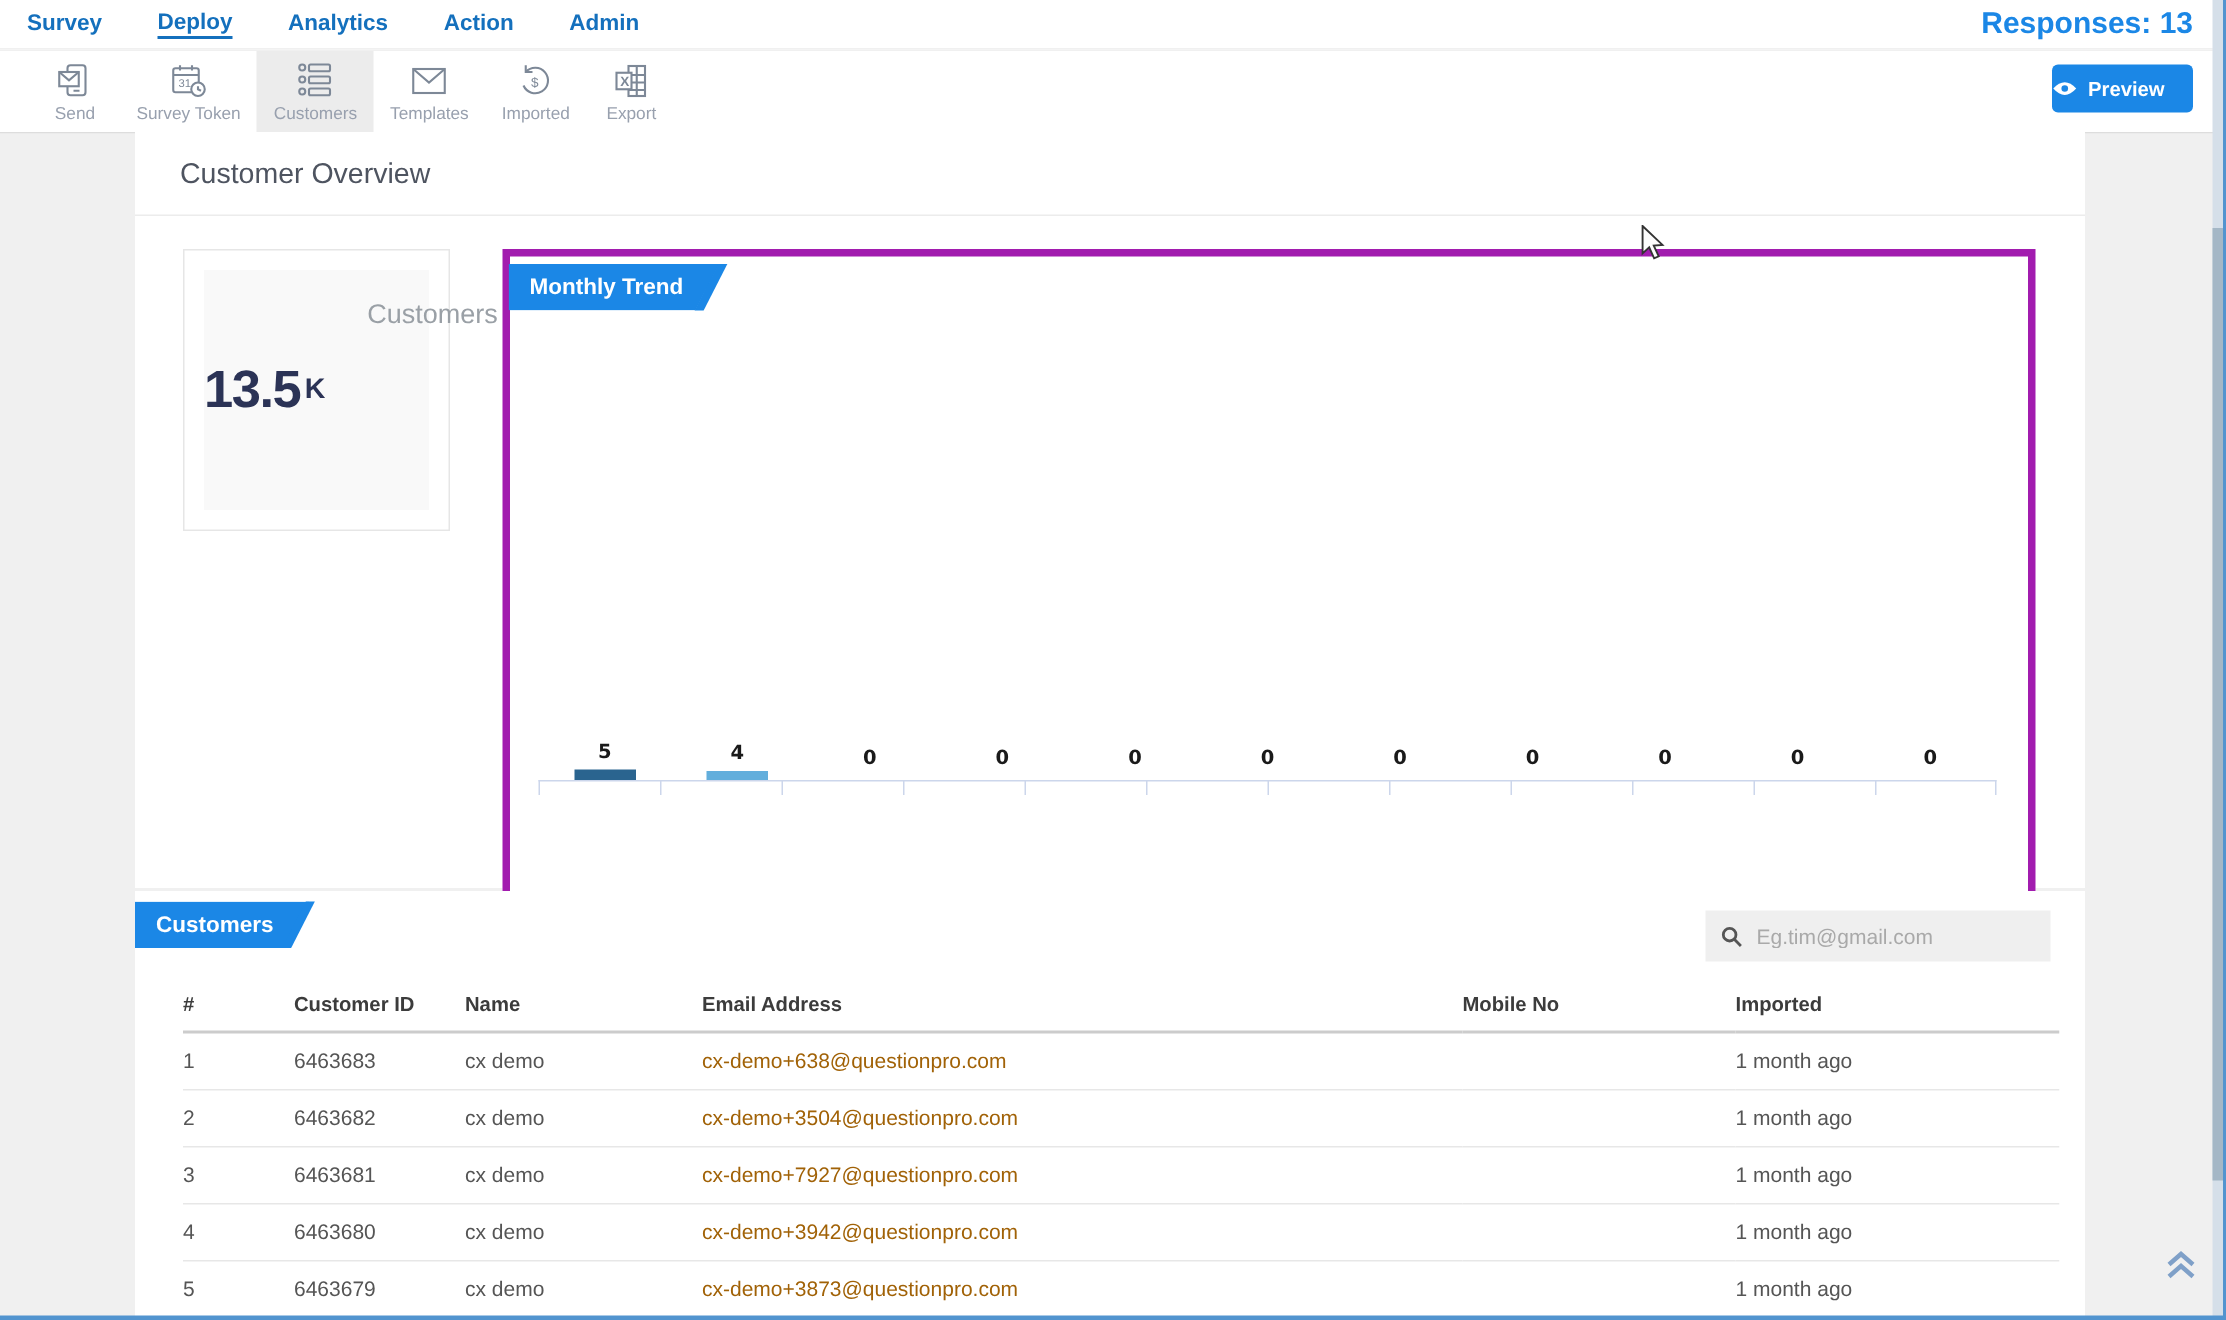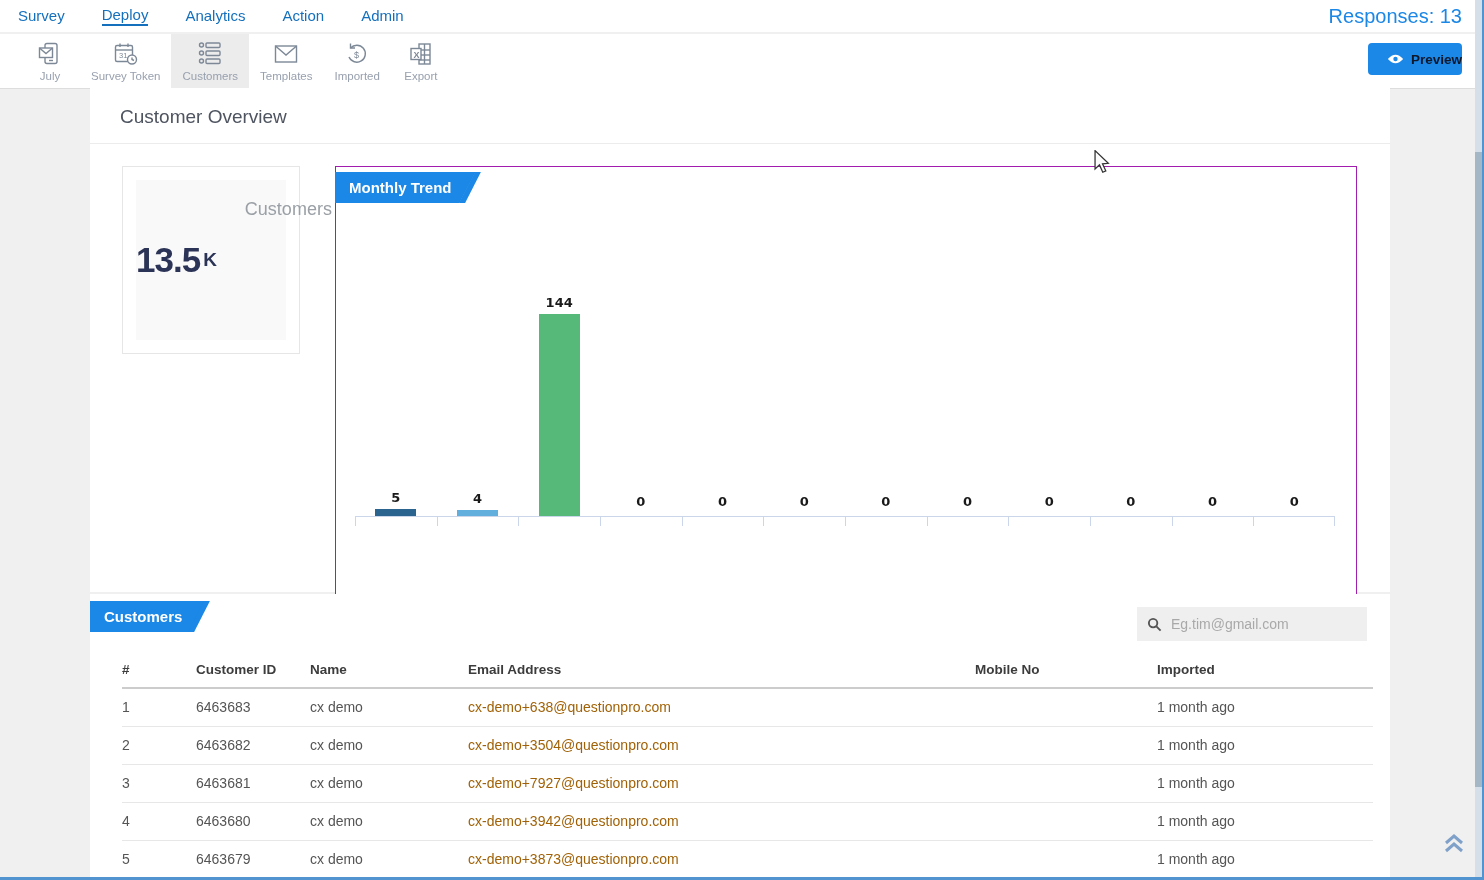--- a/index.html
+++ b/index.html
@@ -2,42 +2,42 @@
 <html><head>
 <meta charset="utf-8">
 <style>
   * { margin:0; padding:0; box-sizing:border-box; }
   html,body { width:1484px; height:880px; }
   body { font-family:"Liberation Sans", sans-serif; background:#f0f0f0; overflow:hidden; }
   .screen { position:relative; width:1484px; height:880px; background:#f0f0f0; overflow:hidden; }
 
   
   .topnav { position:absolute; left:0; top:0; width:100%; height:33px; background:#fff;
-            display:flex; align-items:center; padding-left:18px; border-bottom:1px solid #f0f0f0; }
+            display:flex; align-items:center; padding-left:18px; border-bottom:1px solid #f0f0f0;font-weight:bold; }
   .nav-item { font-size:15px; color:#1470bd; margin-right:37px; cursor:pointer; padding-bottom:1px; }
   .nav-item.active { border-bottom:2px solid #1470bd; }
   .nav-responses { margin-left:auto; margin-right:22px; font-size:20px; color:#1b87e6; }
 
   
   .toolbar { position:absolute; left:0; top:34px; width:100%; height:55px; background:#fff;
              border-bottom:1px solid #ddd; display:flex; align-items:stretch; padding-left:20px; }
   .tool-item { display:flex; flex-direction:column; align-items:center; justify-content:center;
                padding:4px 11px 3px; cursor:pointer; min-width:60px; }
   .tool-item.active { background:#ececec; }
   .tool-item svg { width:26px; height:26px; stroke:#7d8897; fill:none; stroke-width:1.4; }
   .tool-label { font-size:11.5px; color:#98a0ae; margin-top:3px; white-space:nowrap; }
 
   .url-box { position:absolute; right:127px; top:42px; width:328px; height:34px; background:#ededed;
              border:1px solid #ccc; border-radius:3px; display:flex; align-items:center; overflow:hidden; }
   .url-box input { flex:1; border:none; outline:none; background:transparent; font-size:14px;
                    color:#4a4a4a; padding:0 4px 0 12px; font-family:"Liberation Sans",sans-serif; }
   .url-pencil { width:30px; height:100%; display:flex; align-items:center; justify-content:center; cursor:pointer; }
   .preview-btn { position:absolute; right:22px; top:43px; width:94px; height:32px; background:#1b87e6;
-                 border:none; border-radius:4px; color:#0f172a; font-size:13.5px; font-weight:bold;
-                 display:flex; align-items:center; justify-content:flex-end; gap:7px; cursor:pointer;
+                 border:none; border-radius:4px; color:#ffffff; font-size:13.5px; font-weight:bold;
+                 display:flex; align-items:center; justify-content:flex-start; gap:7px; cursor:pointer;
                  font-family:"Liberation Sans",sans-serif; }
 
   
   .ribbon { position:absolute; height:31px; background:#1b87e6; color:#fff; font-weight:bold;
             font-size:15px; display:flex; align-items:center; padding:0 24px 0 14px;
             clip-path:polygon(0 0,100% 0,calc(100% - 16px) 100%,0 100%); }
   .ribbon-sliver { position:absolute; height:31px; width:6px; background:#1b87e6; transform:skewX(-27deg); }
 
   
   .overview-panel { position:absolute; left:90px; top:88px; width:1300px; height:504px; background:#fff; }
@@ -49,21 +49,21 @@
   .kpi-inner { width:100%; height:100%; background:#f9f9f9; display:flex; flex-direction:row; }
   .kpi-value-area { flex:1; display:flex; align-items:center; justify-content:center; }
   .kpi-value { font-size:35px; font-weight:bold; color:#2b3356; letter-spacing:-1px; }
   .kpi-unit { font-size:19px; font-weight:bold; color:#2b3356; margin-left:3px; }
   .kpi-divider { border-top:1px solid #ddd; margin:0 14px; }
   .kpi-label { height:58px; display:flex; align-items:center; justify-content:center;
                font-size:18px; color:#9aa0a6; }
 
   
   .chart-panel { position:absolute; left:245px; top:78px; width:1022px; height:482px;
-                 background:#fff; border:1px solid #a21caf; }
+                 background:#fff; border:5px solid #a21caf; }
   .chart-ribbon { left:-1px; top:5px; }
   .chart-ribbon-sliver { left:131px; top:5px; }
   .chart-bars { position:absolute; left:19px; right:21px; top:40px; height:309px; display:flex; }
   .chart-cell { position:relative; flex:1; }
   .chart-bar { position:absolute; bottom:0; left:calc(50% - 20.5px); width:41px; }
   .chart-val { position:absolute; left:0; width:100%; text-align:center; font-family:"DejaVu Sans",sans-serif;
                font-size:13px; font-weight:bold; color:#1a1a1a; }
   .chart-axis { position:absolute; left:19px; right:21px; top:349px; border-top:1px solid #ccd6eb; }
   .chart-ticks { position:absolute; left:19px; right:21px; top:349px; height:10px; }
   .chart-tick { position:absolute; top:0; width:1px; height:10px; background:#ccd6eb; }
@@ -112,21 +112,21 @@
   </nav>
 
   <div class="toolbar">
     <div class="tool-item">
       <svg viewBox="0 0 26 26">
         <rect x="8" y="2.5" width="12" height="20" rx="2"></rect>
         <rect x="2.5" y="7" width="13" height="9.5" fill="#fff"></rect>
         <polyline points="2.5,7 9,12.5 15.5,7"></polyline>
         <line x1="12" y1="19.5" x2="16" y2="19.5"></line>
       </svg>
-      <span class="tool-label">July</span>
+      <span class="tool-label">Send</span>
     </div>
     <div class="tool-item">
       <svg viewBox="0 0 26 26">
         <rect x="2.5" y="4.5" width="17" height="16" rx="1.5"></rect>
         <line x1="2.5" y1="9" x2="19.5" y2="9"></line>
         <line x1="7" y1="2.5" x2="7" y2="6"></line>
         <line x1="15" y1="2.5" x2="15" y2="6"></line>
         <text x="6" y="17" font-size="7.5" fill="#7d8897" stroke="none" font-family="Liberation Sans,sans-serif">31</text>
         <circle cx="19" cy="18.5" r="4.5" fill="#fff"></circle>
         <polyline points="19,16.5 19,18.5 21,19.5"></polyline>
@@ -200,24 +200,20 @@
       <div class="ribbon chart-ribbon">Monthly Trend</div>
       <div class="ribbon-sliver chart-ribbon-sliver"></div>
       <div class="chart-bars" id="chart-bars">
           <div class="chart-cell">
             <div class="chart-bar" style="height: 7px; background: rgb(42, 100, 143);"></div>
             <div class="chart-val" style="bottom: 11px;">5</div>
           </div>
           <div class="chart-cell">
             <div class="chart-bar" style="height: 6px; background: rgb(98, 174, 220);"></div>
             <div class="chart-val" style="bottom: 10px;">4</div>
-          </div>
-          <div class="chart-cell">
-            <div class="chart-bar" style="height: 202px; background: rgb(87, 185, 121);"></div>
-            <div class="chart-val" style="bottom: 206px;">144</div>
           </div>
           <div class="chart-cell">
             <div class="chart-val" style="bottom: 7px;">0</div>
           </div>
           <div class="chart-cell">
             <div class="chart-val" style="bottom: 7px;">0</div>
           </div>
           <div class="chart-cell">
             <div class="chart-val" style="bottom: 7px;">0</div>
           </div>

